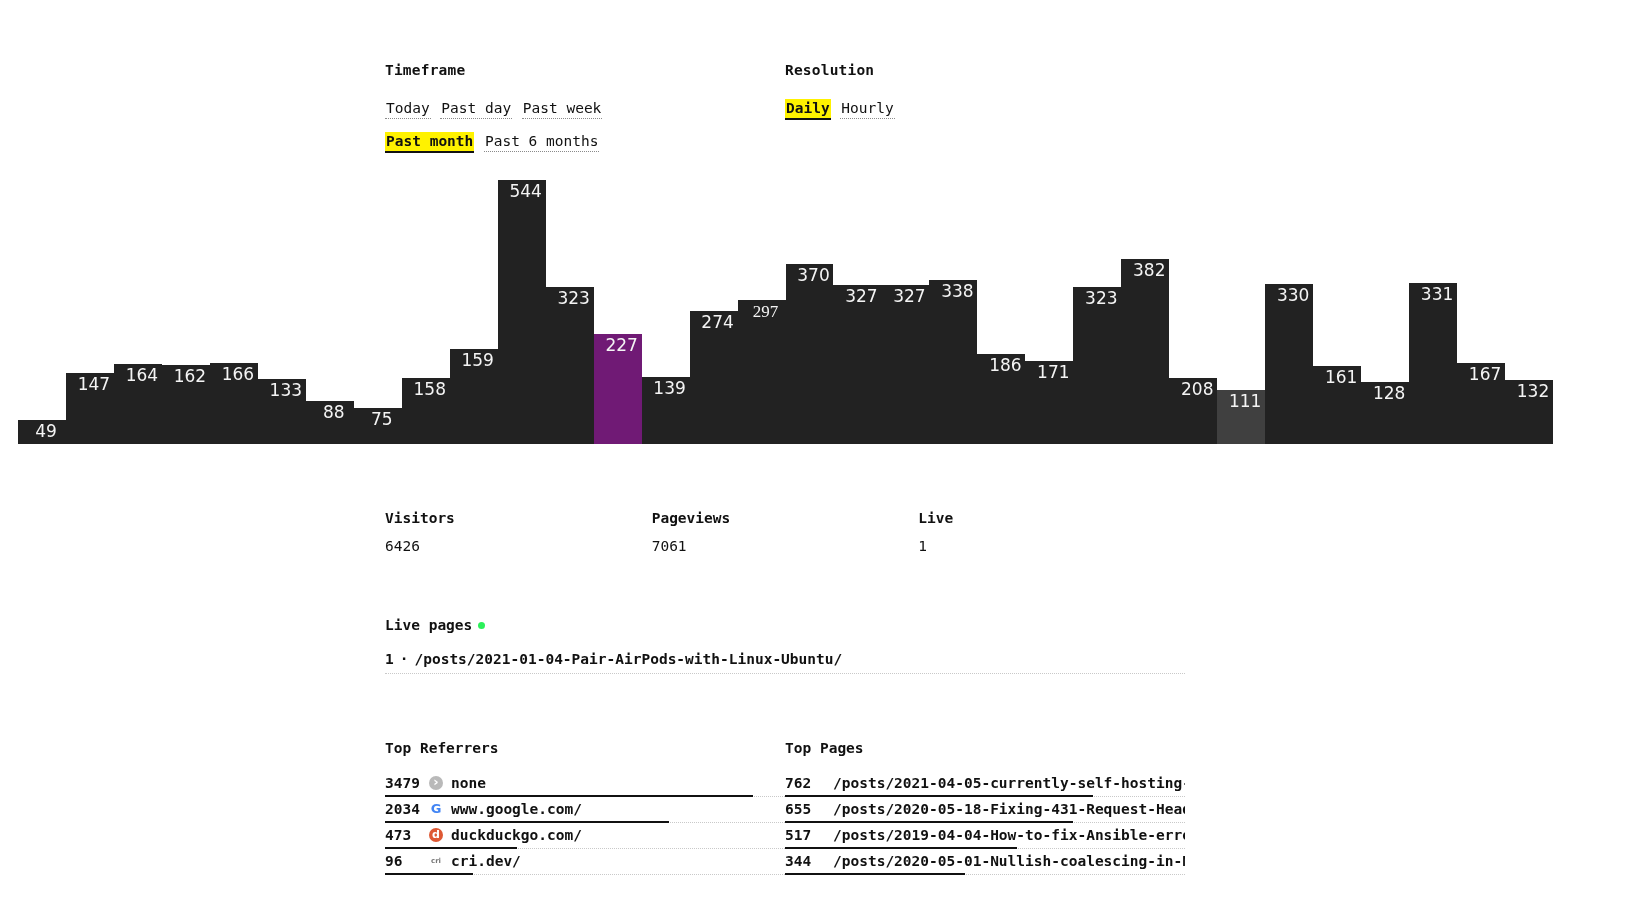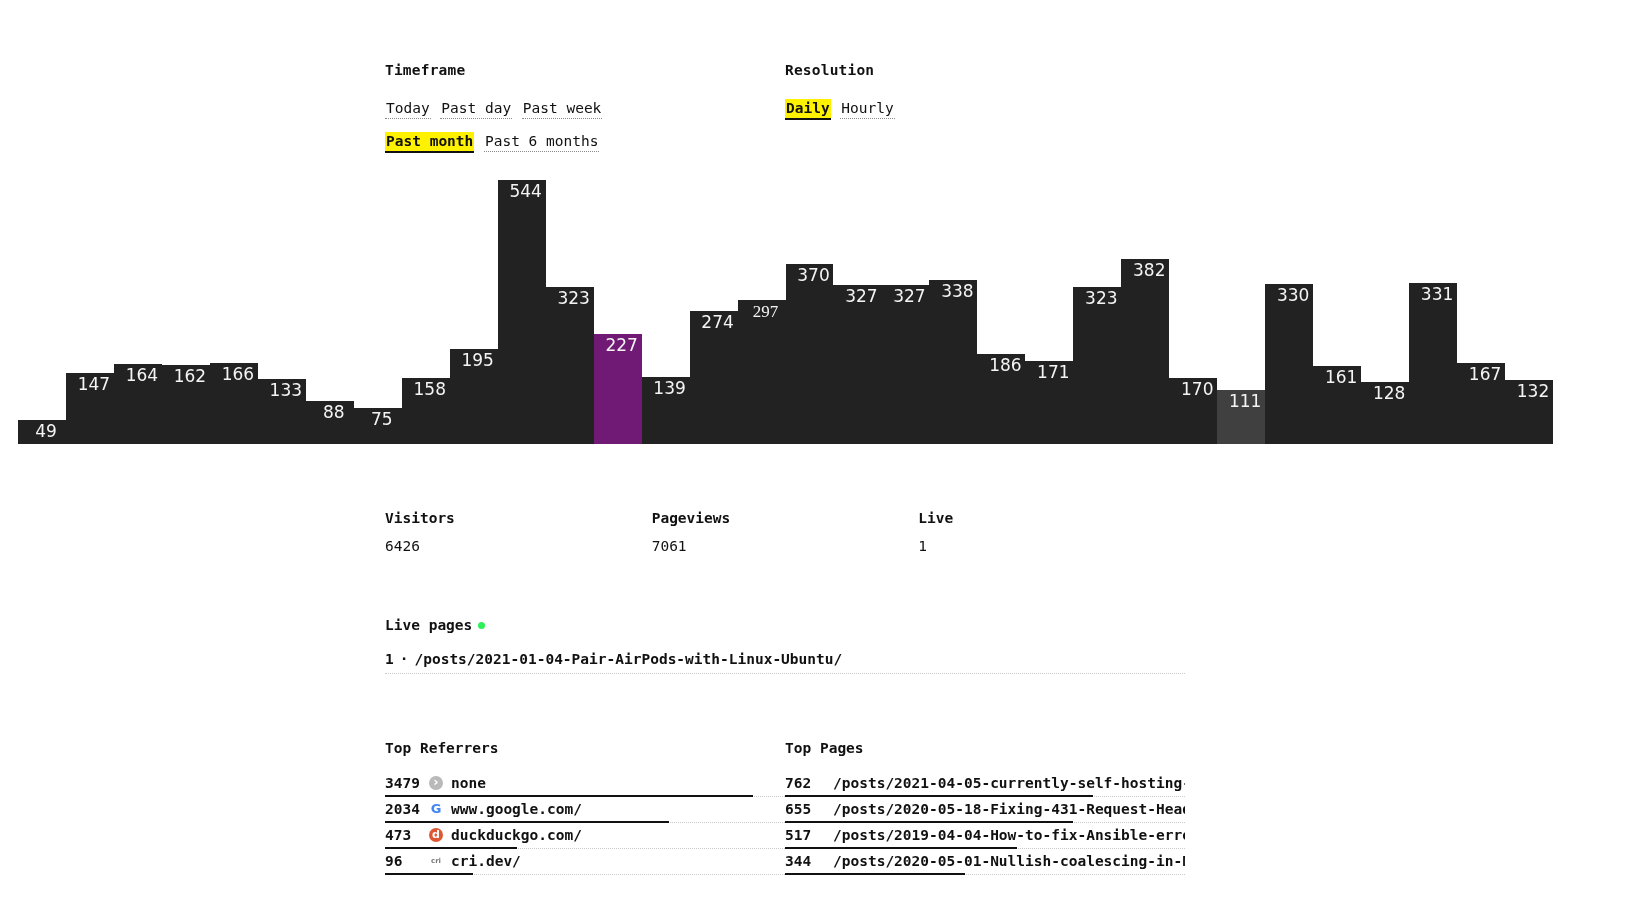--- a/index.html
+++ b/index.html
@@ -277,21 +277,21 @@
         <div class="bar" title="88" style="height: 43px; background: rgb(34, 34, 34);">
           <span class="bar-label" style="color: rgb(244, 244, 244);">88</span>
         </div>
         <div class="bar" title="75" style="height: 36px; background: rgb(34, 34, 34);">
           <span class="bar-label" style="color: rgb(244, 244, 244);">75</span>
         </div>
         <div class="bar" title="158" style="height: 66px; background: rgb(34, 34, 34);">
           <span class="bar-label" style="color: rgb(244, 244, 244);">158</span>
         </div>
         <div class="bar" title="195" style="height: 95px; background: rgb(34, 34, 34);">
-          <span class="bar-label" style="color: rgb(244, 244, 244);">195</span>
+          <span class="bar-label" style="color: rgb(244, 244, 244);">159</span>
         </div>
         <div class="bar" title="544" style="height: 264px; background: rgb(34, 34, 34);">
           <span class="bar-label" style="color: rgb(244, 244, 244);">544</span>
         </div>
         <div class="bar" title="323" style="height: 157px; background: rgb(34, 34, 34);">
           <span class="bar-label" style="color: rgb(244, 244, 244);">323</span>
         </div>
         <div class="bar" title="227" style="height: 110px; background: #701a75;">
           <span class="bar-label" style="color: rgb(244, 244, 244);">227</span>
         </div>
@@ -322,21 +322,21 @@
         <div class="bar" title="171" style="height: 83px; background: rgb(34, 34, 34);">
           <span class="bar-label" style="color: rgb(244, 244, 244);">171</span>
         </div>
         <div class="bar" title="323" style="height: 157px; background: rgb(34, 34, 34);">
           <span class="bar-label" style="color: rgb(244, 244, 244);">323</span>
         </div>
         <div class="bar" title="382" style="height: 185px; background: rgb(34, 34, 34);">
           <span class="bar-label" style="color: rgb(244, 244, 244);">382</span>
         </div>
         <div class="bar" title="136" style="height: 66px; background: rgb(34, 34, 34);">
-          <span class="bar-label" style="color: rgb(244, 244, 244);">170</span>
+          <span class="bar-label" style="color: rgb(244, 244, 244);">208</span>
         </div>
         <div class="bar" title="111" style="height: 54px; background: #404040;">
           <span class="bar-label" style="color: rgb(244, 244, 244);">111</span>
         </div>
         <div class="bar" title="330" style="height: 160px; background: rgb(34, 34, 34);">
           <span class="bar-label" style="color: rgb(244, 244, 244);">330</span>
         </div>
         <div class="bar" title="161" style="height: 78px; background: rgb(34, 34, 34);">
           <span class="bar-label" style="color: rgb(244, 244, 244);">161</span>
         </div>

